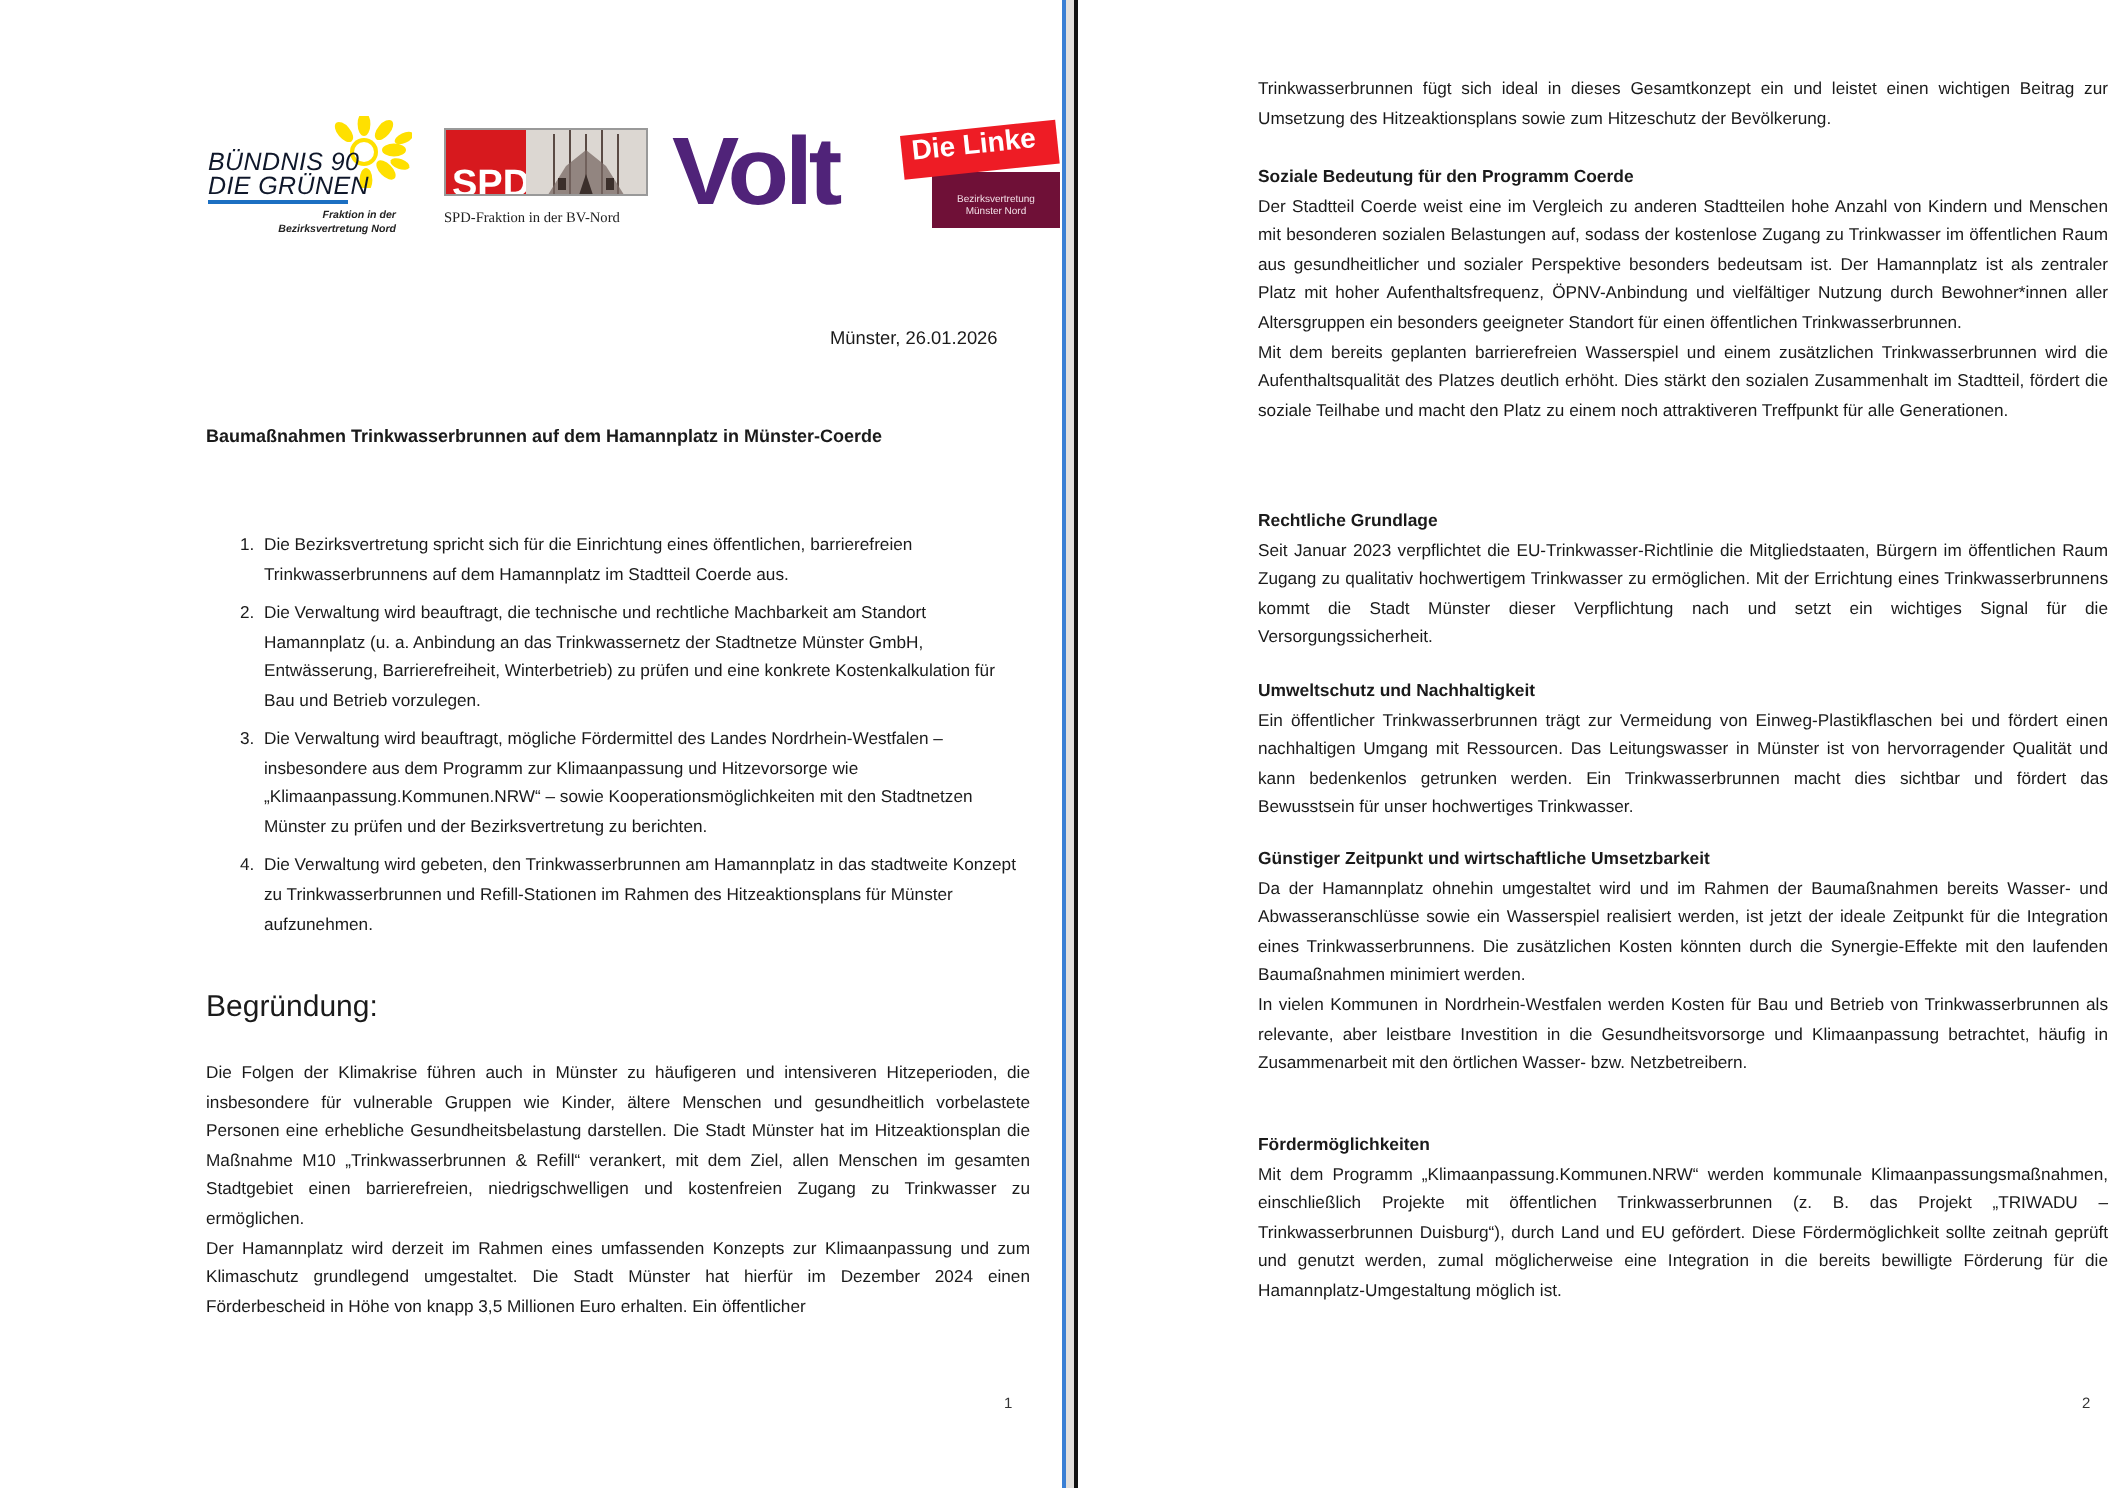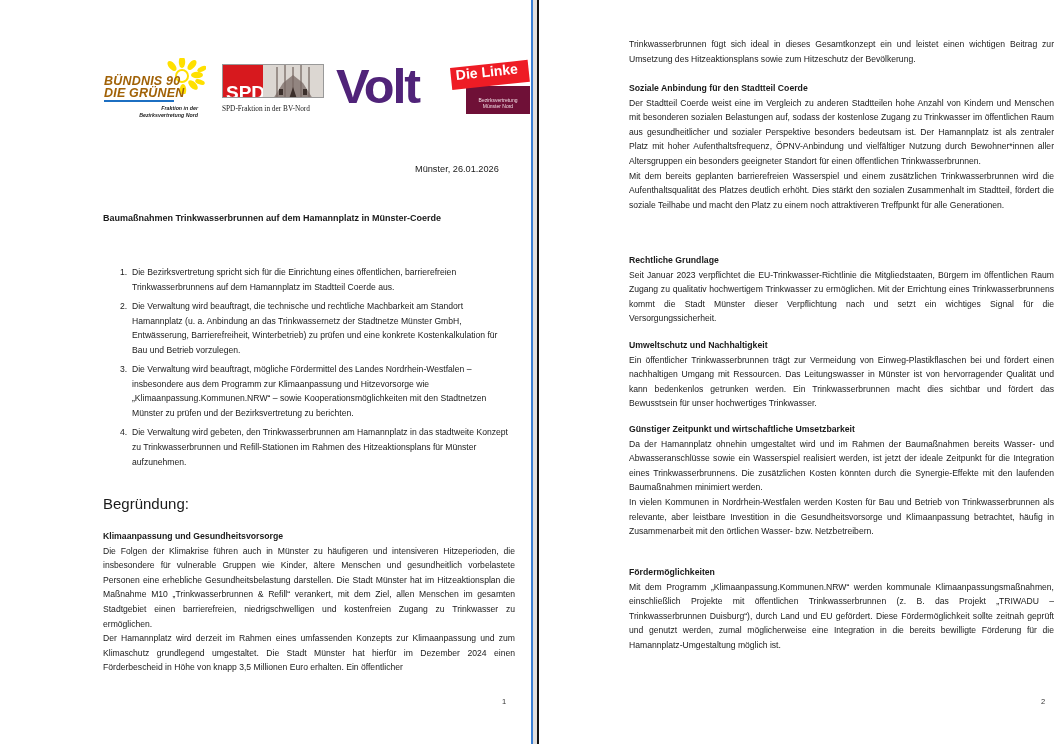--- a/index.html
+++ b/index.html
@@ -13,21 +13,21 @@
     .gutter { position: absolute; top: 0; left: 531px; width: 8px; height: 744px; background: #e2dfdc; }
     .gutter .blue { position: absolute; left: 0; top: 0; width: 2px; height: 100%; background: #3a7fd4; }
     .gutter .dark { position: absolute; right: 0; top: 0; width: 2px; height: 100%; background: #111111; }
 
     
     .logos { position: absolute; top: 58px; left: 62px; width: 440px; height: 64px; }
     .logo { position: absolute; }
 
     .logo-gruene { left: 0; top: 0; width: 108px; height: 64px; }
     .gr-sun { position: absolute; left: 50px; top: 0; width: 54px; height: 36px; }
-    .gr-line1, .gr-line2 { position: absolute; left: 2px; font-weight: bold; font-style: italic; color: #a16207; font-size: 12.5px; letter-spacing: 0.2px; line-height: 12px; }
+    .gr-line1, .gr-line2 { position: absolute; left: 2px; font-weight: normal; font-style: italic; color: #0f172a; font-size: 12.5px; letter-spacing: 0.2px; line-height: 12px; }
     .gr-line1 { top: 17px; }
     .gr-line2 { top: 29px; }
     .gr-bar { position: absolute; left: 2px; top: 42px; width: 70px; height: 2px; background: #1c6fc2; }
     .gr-sub1, .gr-sub2 { position: absolute; right: 12px; font-size: 5.3px; font-style: italic; font-weight: bold; color: #222; white-space: nowrap; }
     .gr-sub1 { top: 47px; }
     .gr-sub2 { top: 54px; }
 
     .logo-spd { left: 120px; top: 6px; width: 106px; height: 56px; }
     .spd-box { position: absolute; left: 0; top: 0; width: 102px; height: 34px; border: 1px solid #999; background: #d9d4cf; overflow: hidden; }
     .spd-red { position: absolute; left: 0; top: 0; width: 40px; height: 34px; background: #d7191e; }
@@ -151,38 +151,37 @@
     </li>
     <li class="motion-item t">
       <span class="motion-num">4.</span>
       <span>Die Verwaltung wird gebeten, den Trinkwasserbrunnen am Hamannplatz in das stadtweite Konzept zu Trinkwasserbrunnen und Refill-Stationen im Rahmen des Hitzeaktionsplans für Münster aufzunehmen.</span>
     </li>
   </ol>
 
   <div class="abs t reason-head">Begründung:</div>
 
   <div class="section left-sec">
-    <div class="sec-title">Klimaanpassung und Gesundheitsvorsorge</div>
     <p>Die Folgen der Klimakrise führen auch in Münster zu häufigeren und intensiveren Hitzeperioden, die insbesondere für vulnerable Gruppen wie Kinder, ältere Menschen und gesundheitlich vorbelastete Personen eine erhebliche Gesundheitsbelastung darstellen. Die Stadt Münster hat im Hitzeaktionsplan die Maßnahme M10 „Trinkwasserbrunnen &amp; Refill“ verankert, mit dem Ziel, allen Menschen im gesamten Stadtgebiet einen barrierefreien, niedrigschwelligen und kostenfreien Zugang zu Trinkwasser zu ermöglichen.</p>
     <p>Der Hamannplatz wird derzeit im Rahmen eines umfassenden Konzepts zur Klimaanpassung und zum Klimaschutz grundlegend umgestaltet. Die Stadt Münster hat hierfür im Dezember 2024 einen Förderbescheid in Höhe von knapp 3,5 Millionen Euro erhalten. Ein öffentlicher</p>
   </div>
 
   <div class="page-num" style="left:462px; top:697px;">1</div>
 </div>
 
 <div class="gutter">
   <div class="blue"></div>
   <div class="dark"></div>
 </div>
 
 <div class="page page-right">
   <p class="abs t just" style="left:50px; top:37px; width:425px;">Trinkwasserbrunnen fügt sich ideal in dieses Gesamtkonzept ein und leistet einen wichtigen Beitrag zur Umsetzung des Hitzeaktionsplans sowie zum Hitzeschutz der Bevölkerung.</p>
 
   <div class="section right-sec" style="top:81px;">
-    <div class="sec-title">Soziale Anbindung für den Stadtteil Coerde</div>
+    <div class="sec-title">Soziale Bedeutung für den Programm Coerde</div>
     <p>Der Stadtteil Coerde weist eine im Vergleich zu anderen Stadtteilen hohe Anzahl von Kindern und Menschen mit besonderen sozialen Belastungen auf, sodass der kostenlose Zugang zu Trinkwasser im öffentlichen Raum aus gesundheitlicher und sozialer Perspektive besonders bedeutsam ist. Der Hamannplatz ist als zentraler Platz mit hoher Aufenthaltsfrequenz, ÖPNV-Anbindung und vielfältiger Nutzung durch Bewohner*innen aller Altersgruppen ein besonders geeigneter Standort für einen öffentlichen Trinkwasserbrunnen.</p>
     <p>Mit dem bereits geplanten barrierefreien Wasserspiel und einem zusätzlichen Trinkwasserbrunnen wird die Aufenthaltsqualität des Platzes deutlich erhöht. Dies stärkt den sozialen Zusammenhalt im Stadtteil, fördert die soziale Teilhabe und macht den Platz zu einem noch attraktiveren Treffpunkt für alle Generationen.</p>
   </div>
 
   <div class="section right-sec" style="top:253px;">
     <div class="sec-title">Rechtliche Grundlage</div>
     <p>Seit Januar 2023 verpflichtet die EU-Trinkwasser-Richtlinie die Mitgliedstaaten, Bürgern im öffentlichen Raum Zugang zu qualitativ hochwertigem Trinkwasser zu ermöglichen. Mit der Errichtung eines Trinkwasserbrunnens kommt die Stadt Münster dieser Verpflichtung nach und setzt ein wichtiges Signal für die Versorgungssicherheit.</p>
   </div>
 
   <div class="section right-sec" style="top:422px;">

